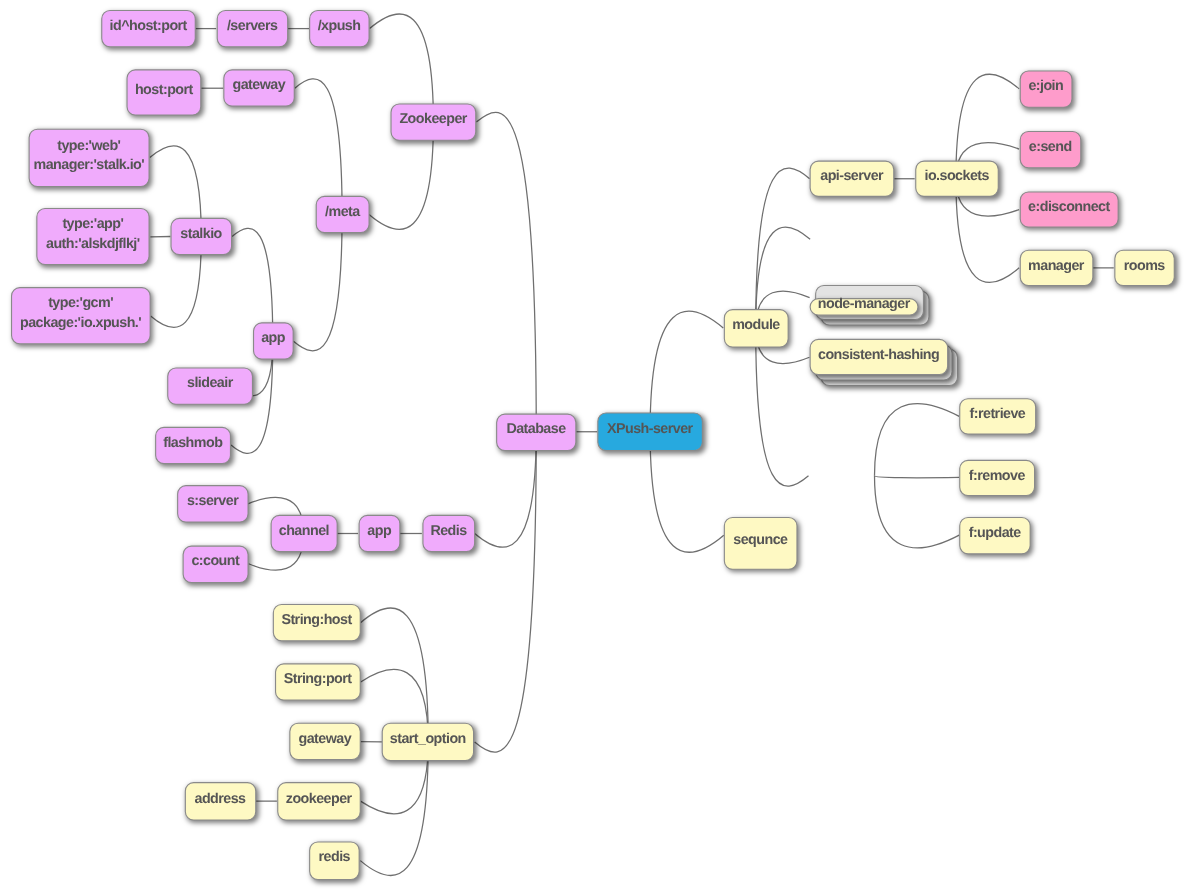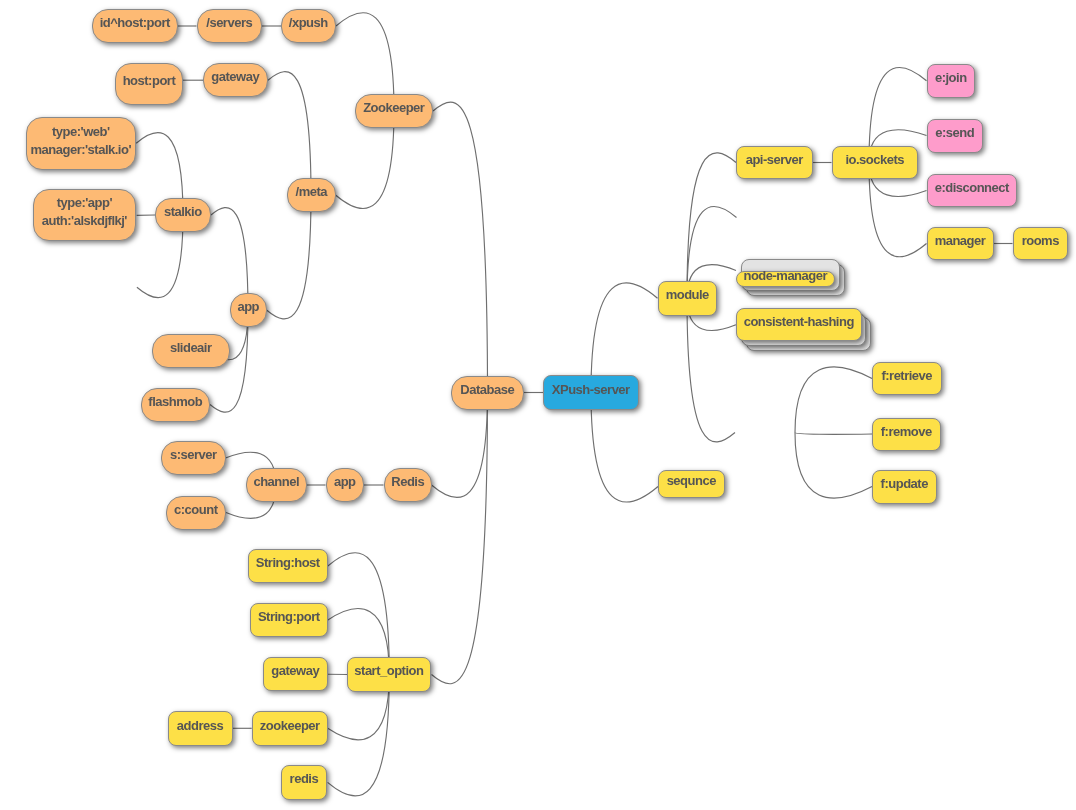--- a/index.html
+++ b/index.html
@@ -15,22 +15,22 @@
         border:1px solid #8a8a8a;border-radius:8px;
         font-weight:bold;font-size:13px;color:#555555;
         text-align:center;line-height:17.8px;white-space:nowrap;
         letter-spacing:-0.5px;text-indent:-0.5px;
         -webkit-font-smoothing:antialiased;will-change:transform;
         box-shadow:2px 2px 5px rgba(0,0,0,0.5);}
   .node .node-label{width:100%;position:relative;top:-3px;}
   .stack-layer{position:absolute;box-sizing:border-box;border:1px solid #8a8a8a;
         border-radius:8px;background:#E3E3E3;
         box-shadow:2px 2px 5px rgba(0,0,0,0.5);}
-  .cyan{background:#fdba74;border-radius:16px;}
-  .gray{background:#fde047;align-items:center;}
+  .cyan{background:#f0abfc;}
+  .gray{background:#fef9c3;align-items:center;}
   .pink{background:#FE9CCB;}
   .blue{background:#27A9DF;}
 </style>
 </head>
 <body>
 
 <div id="canvas">
   <svg id="edge-layer" viewBox="0 0 1076 810">
     <path d="M 591.0 392.5 C 591.0 270.0 624.2 270.0 657.5 298.2"></path>
     <path d="M 591.0 392.5 C 591.0 515.0 624.5 515.0 658.0 486.5"></path>
@@ -99,20 +99,24 @@
       <div class="node-label">/meta</div>
     </div>
     <div class="node cyan" style="left:26.2px;top:116.7px;width:110px;height:53px">
       <div class="node-label">type:'web'</div>
       <div class="node-label">manager:'stalk.io'</div>
     </div>
     <div class="node cyan" style="left:33.4px;top:189.3px;width:103.3px;height:52.2px">
       <div class="node-label">type:'app'</div>
       <div class="node-label">auth:'alskdjflkj'</div>
     </div>
+    <div class="node cyan" style="left:9.9px;top:261.2px;width:127px;height:52px">
+      <div class="node-label">type:'gcm'</div>
+      <div class="node-label">package:'io.xpush.'</div>
+    </div>
     <div class="node cyan" style="left:155px;top:198px;width:56px;height:34px">
       <div class="node-label">stalkio</div>
     </div>
     <div class="node cyan" style="left:229.5px;top:293px;width:37px;height:34px">
       <div class="node-label">app</div>
     </div>
     <div class="node cyan" style="left:152px;top:334px;width:78px;height:34px">
       <div class="node-label">slideair</div>
     </div>
     <div class="node cyan" style="left:141px;top:387.5px;width:69px;height:34px">
@@ -156,27 +160,27 @@
     </div>
     <div class="node gray" style="left:281.3px;top:765.1px;width:46.3px;height:34.5px">
       <div class="node-label">redis</div>
     </div>
     <div class="node blue" style="left:543px;top:375px;width:96px;height:35px">
       <div class="node-label">XPush-server</div>
     </div>
     <div class="node gray" style="left:657.5px;top:281px;width:59px;height:34.5px">
       <div class="node-label">module</div>
     </div>
-    <div class="node gray" style="left:658px;top:469.5px;width:67px;height:28px">
+    <div class="node gray" style="left:658px;top:469.5px;width:67px;height:48px">
       <div class="node-label">sequnce</div>
     </div>
     <div class="node gray" style="left:736px;top:146px;width:77px;height:33px">
       <div class="node-label">api-server</div>
     </div>
-    <div class="node gray" style="left:831.5px;top:146px;width:86px;height:33px">
+    <div class="node gray" style="left:831.5px;top:146px;width:76px;height:33px">
       <div class="node-label">io.sockets</div>
     </div>
     <div class="stack-layer" style="left:745.6px;top:263.7px;width:99px;height:32px"></div>
     <div class="stack-layer" style="left:740.8px;top:259.1px;width:99px;height:32px"></div>
     <div class="node gray" style="left:736px;top:271px;width:99px;height:16px">
       <div class="node-label">node-manager</div>
     </div>
     <div class="stack-layer" style="left:745.5px;top:317.3px;width:125px;height:33.4px"></div>
     <div class="stack-layer" style="left:740.7px;top:312.7px;width:125px;height:33.4px"></div>
     <div class="node gray" style="left:735.9px;top:308.1px;width:126px;height:33.4px">

